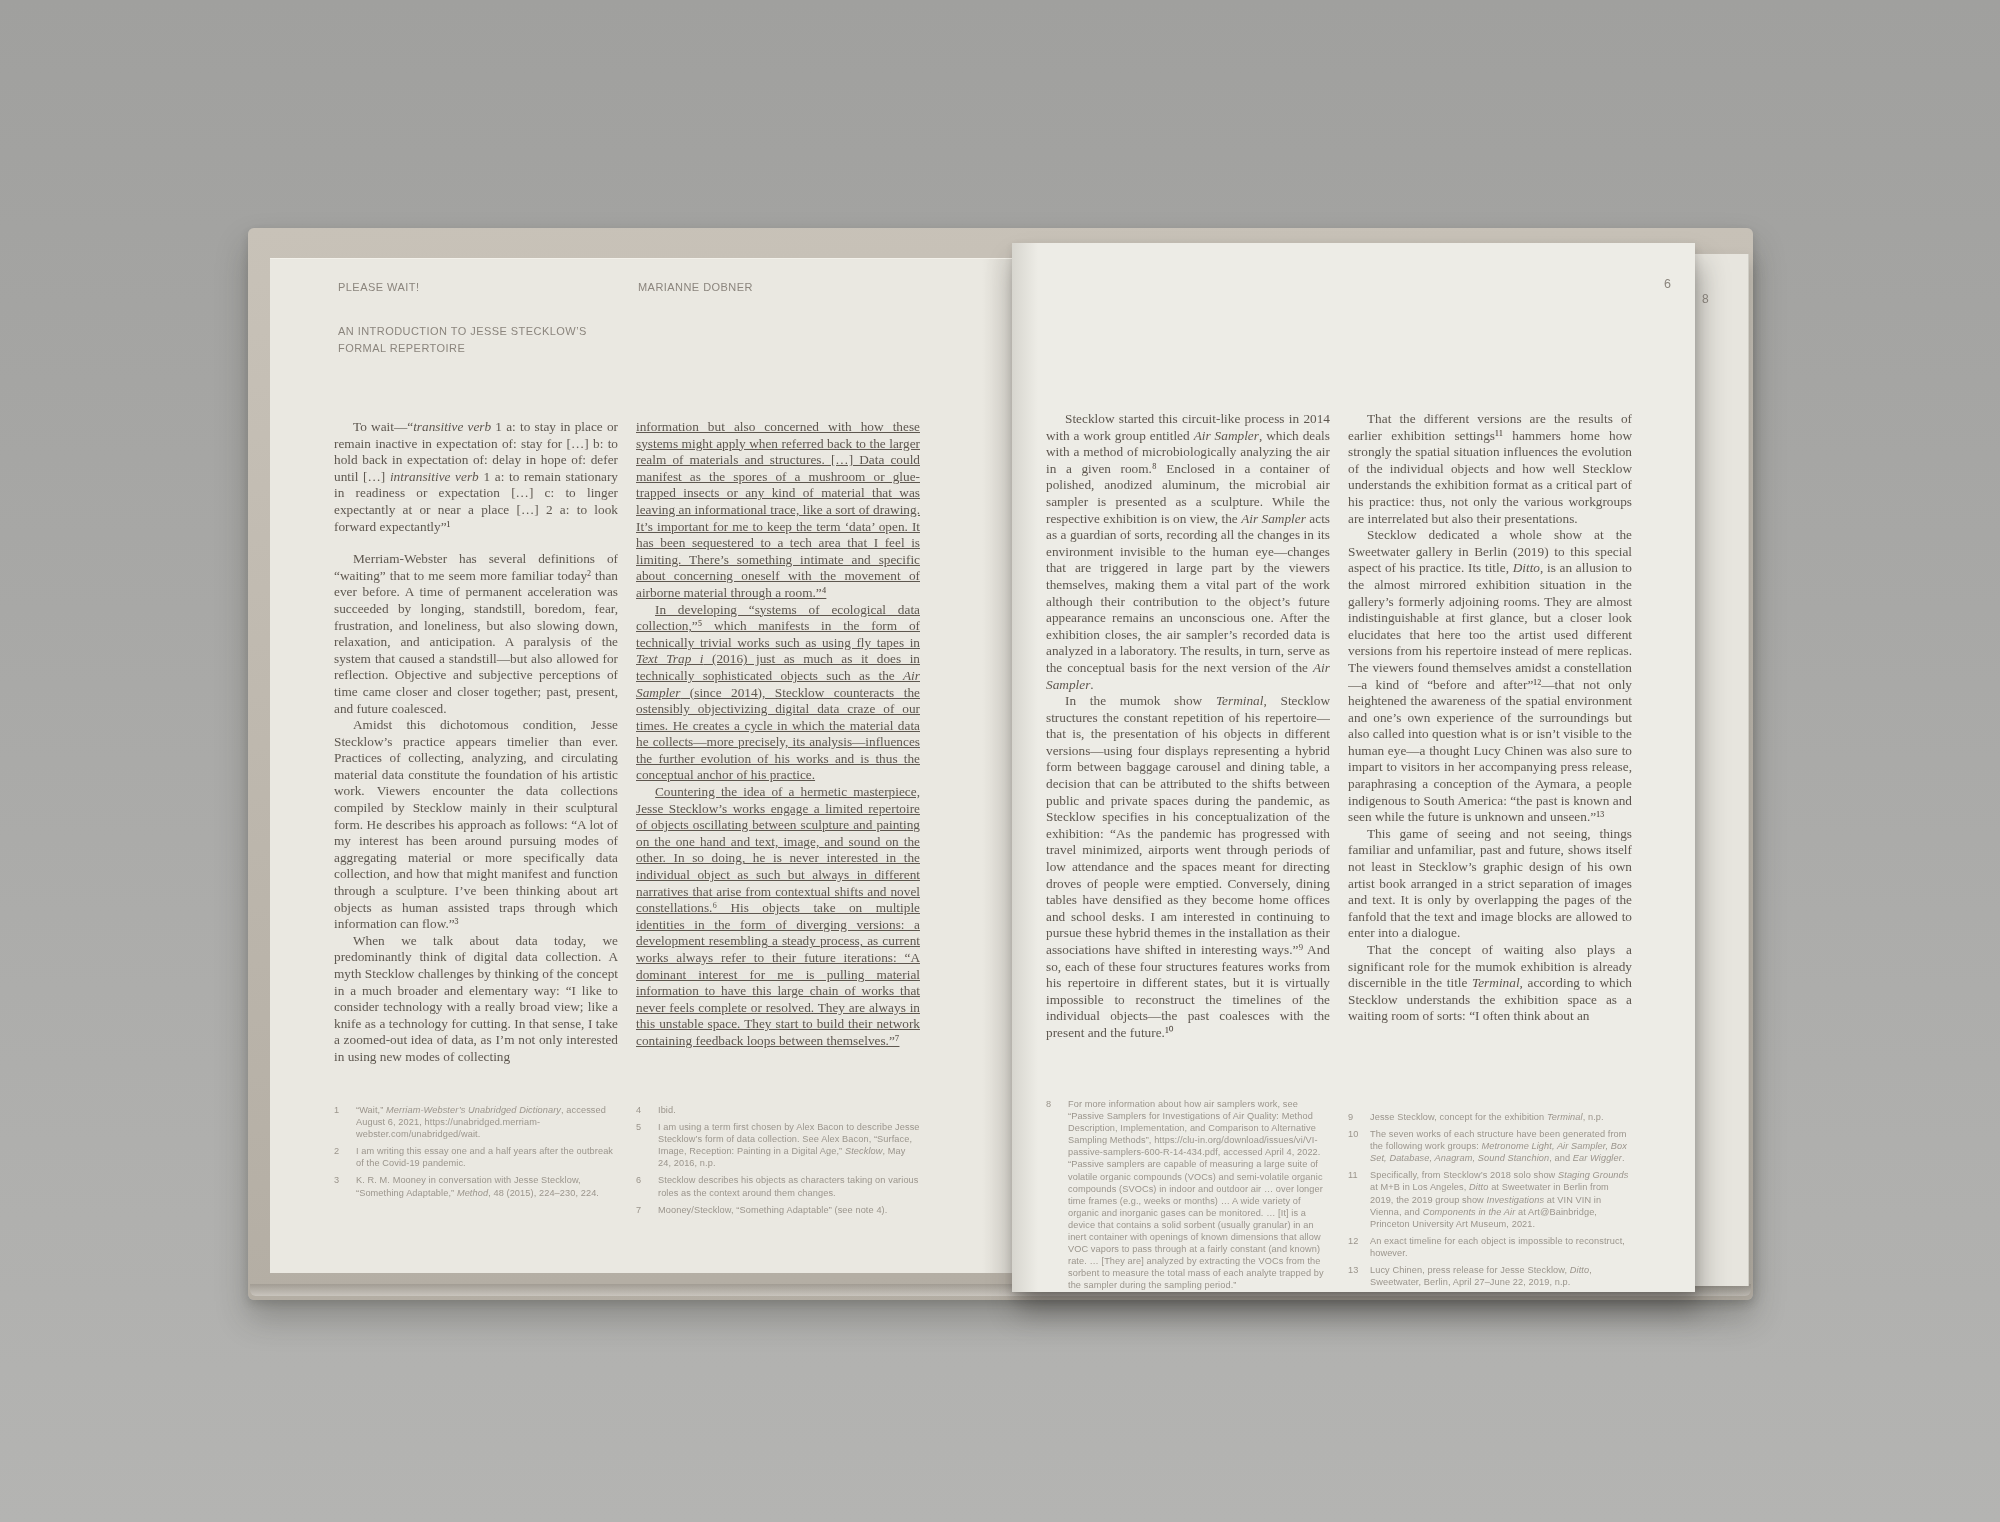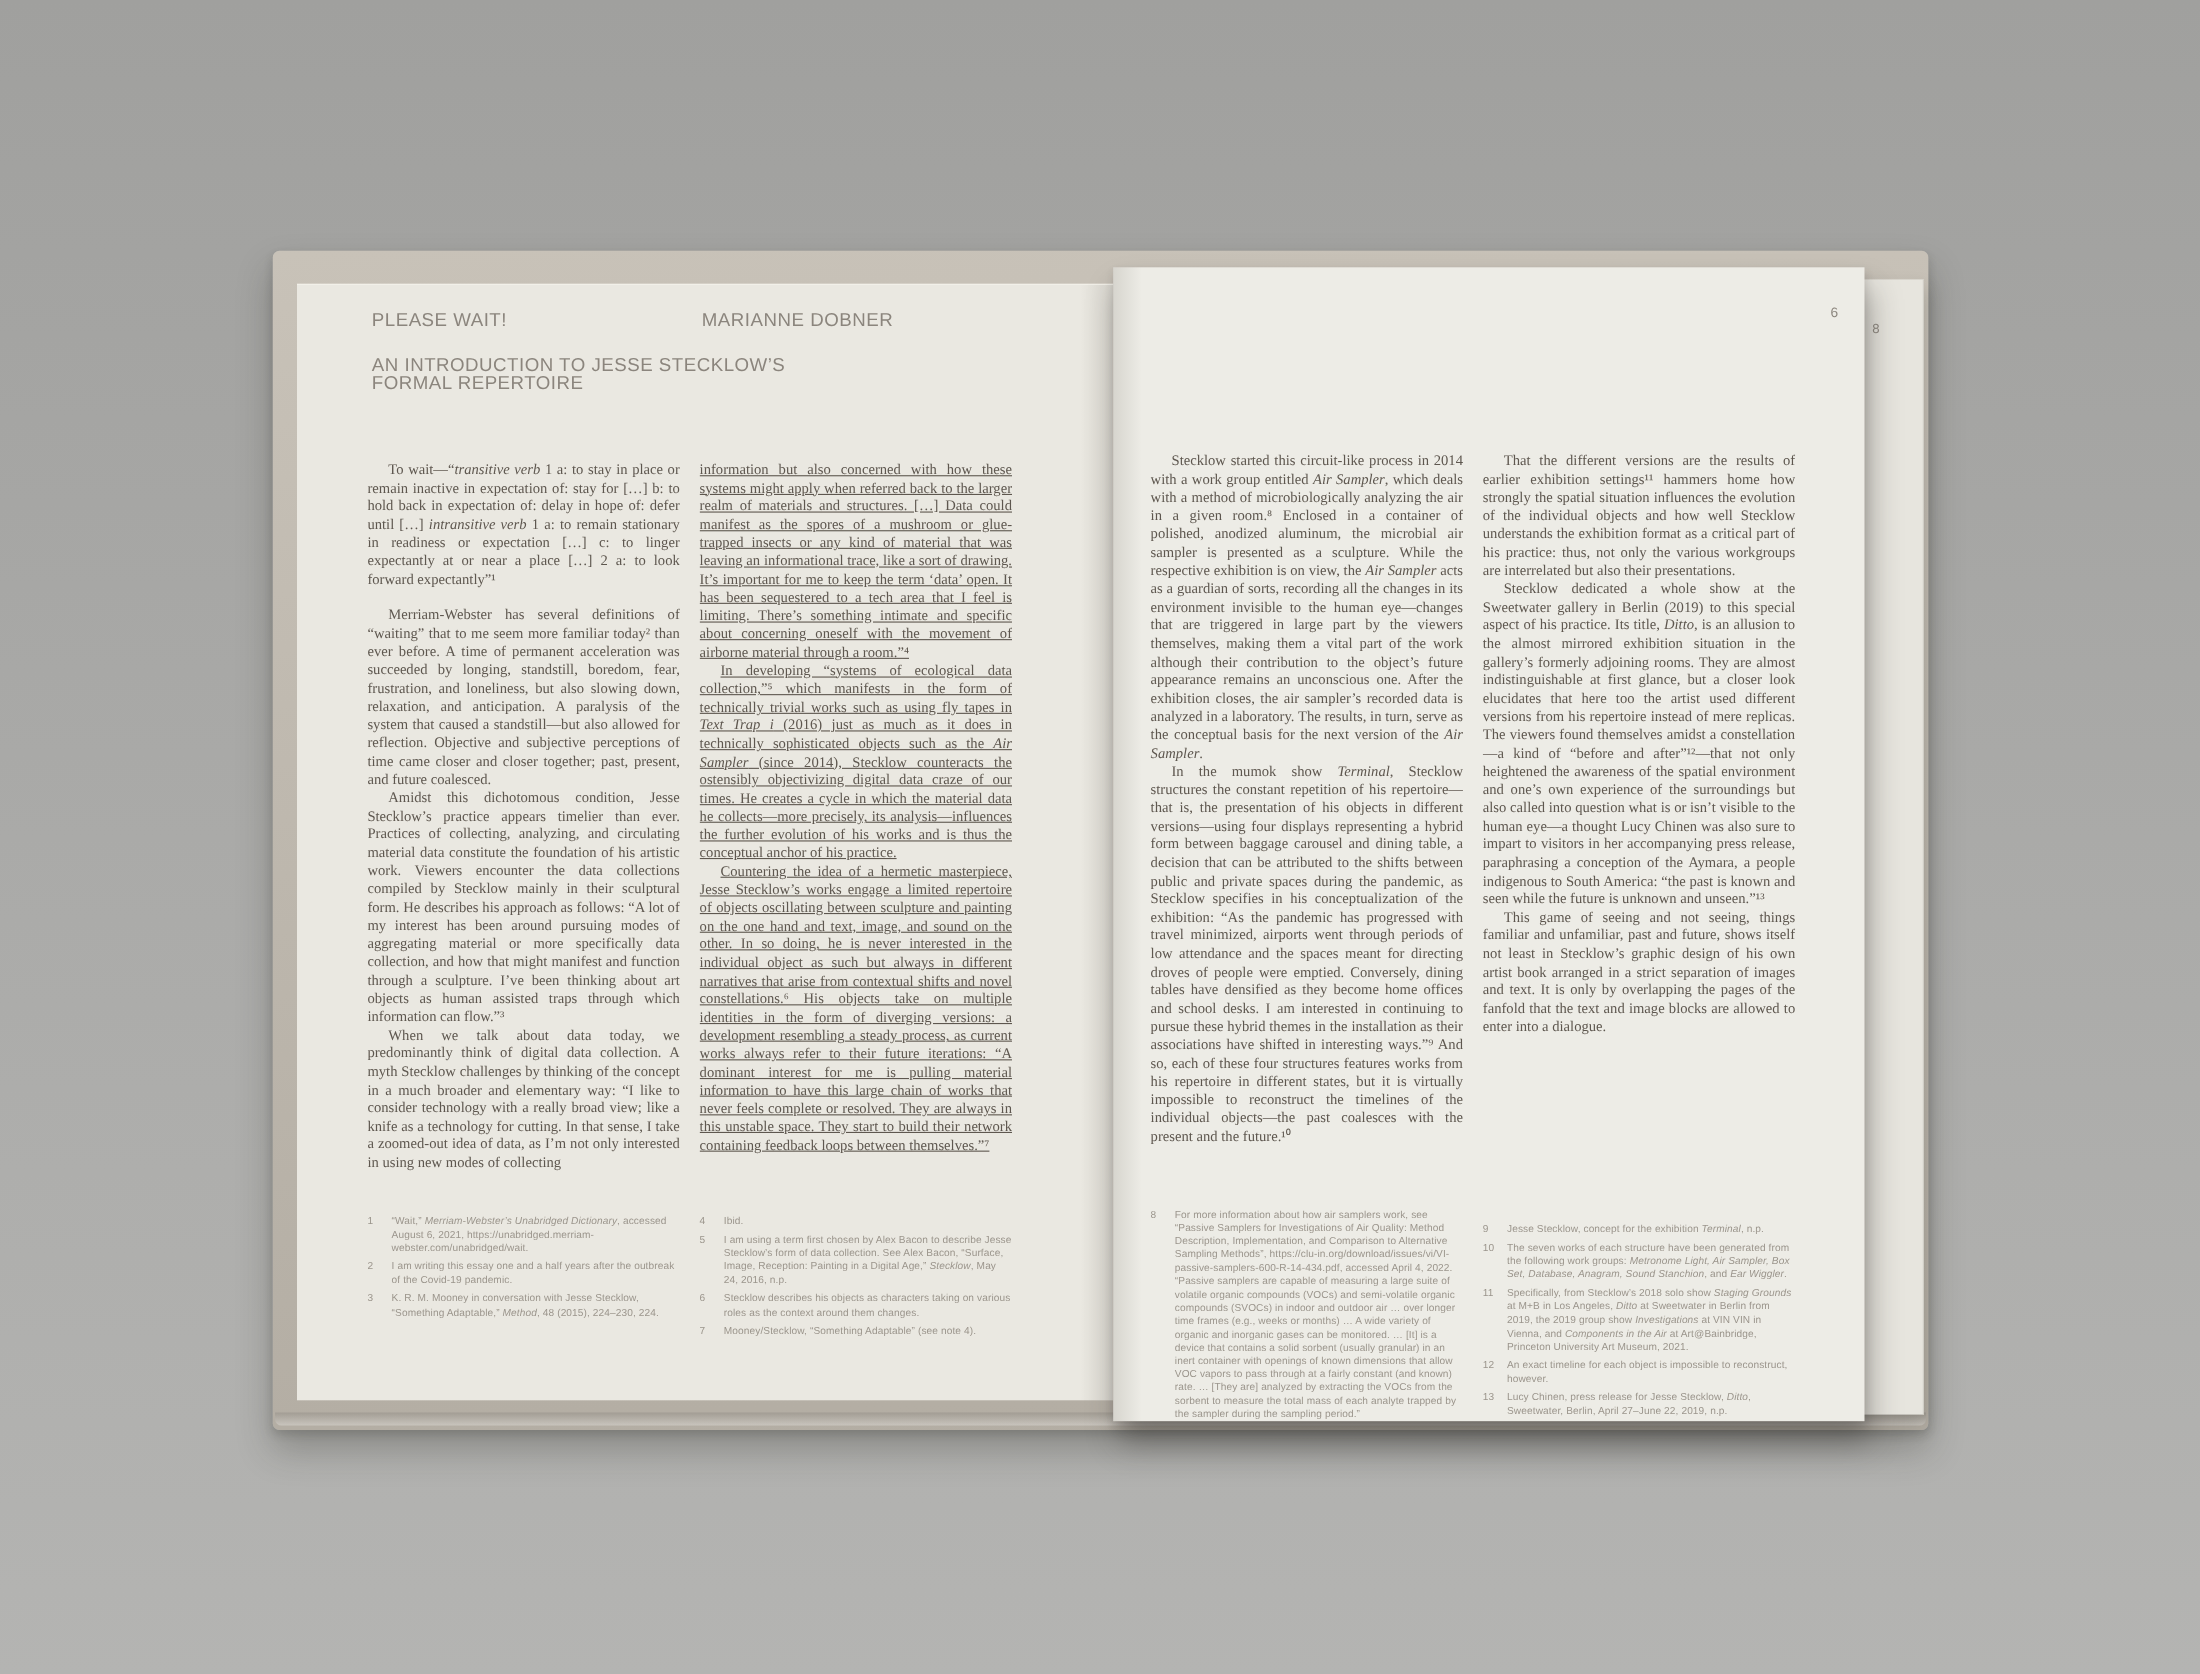--- a/index.html
+++ b/index.html
@@ -33,21 +33,21 @@
     box-shadow:2px 10px 16px rgba(50,48,44,.22);
   }
   .page-right{
     left:764px;top:15px;width:683px;height:1049px;background:#edece6;
     box-shadow:5px 20px 26px rgba(48,46,41,.38),1px 4px 8px rgba(48,46,41,.16);
   }
   .page-right::before{
     content:"";position:absolute;left:0;top:0;width:26px;height:100%;
     background:linear-gradient(90deg,rgba(99,93,82,.16),rgba(99,93,82,0));
   }
-  .caption{font-size:17px;letter-spacing:.45px;color:#8b857d;}
+  .caption{font-size:11px;letter-spacing:.45px;color:#8b857d;}
   .header-title{position:absolute;left:68px;top:22px;}
   .header-author{position:absolute;left:368px;top:22px;}
   .subtitle{position:absolute;left:68px;top:64px;line-height:17px;}
   .page-num{position:absolute;right:24px;top:34px;font-size:12.5px;color:#8b857d;}
   .back-page-num{position:absolute;left:682px;top:38px;font-size:12px;color:#918b83;}
   .col{
     position:absolute;top:160px;width:284px;height:682px;overflow:hidden;
     font-family:"Liberation Serif","DejaVu Serif",serif;
     font-size:13.3px;line-height:16.6px;color:#5e574f;text-align:justify;
   }
@@ -133,20 +133,21 @@
   <div class="page page-right">
     <div class="page-num">6</div>
     <div class="col col-r1">
         <p class="para indent">Stecklow started this circuit-like process in 2014 with a work group entitled <i>Air Sampler</i>, which deals with a method of microbiologically analyzing the air in a given room.⁸ Enclosed in a container of polished, anodized aluminum, the microbial air sampler is presented as a sculpture. While the respective exhibition is on view, the <i>Air Sampler</i> acts as a guardian of sorts, recording all the changes in its environment invisible to the human eye—changes that are triggered in large part by the viewers themselves, making them a vital part of the work although their contribution to the object’s future appearance remains an unconscious one. After the exhibition closes, the air sampler’s recorded data is analyzed in a laboratory. The results, in turn, serve as the conceptual basis for the next version of the <i>Air Sampler</i>.</p>
         <p class="para indent">In the mumok show <i>Terminal</i>, Stecklow structures the constant repetition of his repertoire—that is, the presentation of his objects in different versions—using four displays representing a hybrid form between baggage carousel and dining table, a decision that can be attributed to the shifts between public and private spaces during the pandemic, as Stecklow specifies in his conceptualization of the exhibition: “As the pandemic has progressed with travel minimized, airports went through periods of low attendance and the spaces meant for directing droves of people were emptied. Conversely, dining tables have densified as they become home offices and school desks. I am interested in continuing to pursue these hybrid themes in the installation as their associations have shifted in interesting ways.”⁹ And so, each of these four structures features works from his repertoire in different states, but it is virtually impossible to reconstruct the timelines of the individual objects—the past coalesces with the present and the future.¹⁰</p>
       </div>
     <div class="col col-r2">
         <p class="para indent">That the different versions are the results of earlier exhibition settings¹¹ hammers home how strongly the spatial situation influences the evolution of the individual objects and how well Stecklow understands the exhibition format as a critical part of his practice: thus, not only the various workgroups are interrelated but also their presentations.</p>
         <p class="para indent">Stecklow dedicated a whole show at the Sweetwater gallery in Berlin (2019) to this special aspect of his practice. Its title, <i>Ditto</i>, is an allusion to the almost mirrored exhibition situation in the gallery’s formerly adjoining rooms. They are almost indistinguishable at first glance, but a closer look elucidates that here too the artist used different versions from his repertoire instead of mere replicas. The viewers found themselves amidst a constellation—a kind of “before and after”¹²—that not only heightened the awareness of the spatial environment and one’s own experience of the surroundings but also called into question what is or isn’t visible to the human eye—a thought Lucy Chinen was also sure to impart to visitors in her accompanying press release, paraphrasing a conception of the Aymara, a people indigenous to South America: “the past is known and seen while the future is unknown and unseen.”¹³</p>
         <p class="para indent">This game of seeing and not seeing, things familiar and unfamiliar, past and future, shows itself not least in Stecklow’s graphic design of his own artist book arranged in a strict separation of images and text. It is only by overlapping the pages of the fanfold that the text and image blocks are allowed to enter into a dialogue.</p>
+        <p class="para indent">That the concept of waiting also plays a significant role for the mumok exhibition is already discernible in the title <i>Terminal</i>, according to which Stecklow understands the exhibition space as a waiting room of sorts: “I often think about an</p>
       </div>
     <div class="notes notes-r1">
         <div class="fn">
           <span class="fn-num">8</span>
           <span class="fn-text">For more information about how air samplers work, see “Passive Samplers for Investigations of Air Quality: Method Description, Implementation, and Comparison to Alternative Sampling Methods”, https://clu-in.org/download/issues/vi/VI-passive-samplers-600-R-14-434.pdf, accessed April 4, 2022. “Passive samplers are capable of measuring a large suite of volatile organic compounds (VOCs) and semi-volatile organic compounds (SVOCs) in indoor and outdoor air … over longer time frames (e.g., weeks or months) … A wide variety of organic and inorganic gases can be monitored. … [It] is a device that contains a solid sorbent (usually granular) in an inert container with openings of known dimensions that allow VOC vapors to pass through at a fairly constant (and known) rate. … [They are] analyzed by extracting the VOCs from the sorbent to measure the total mass of each analyte trapped by the sampler during the sampling period.”</span>
         </div>
       </div>
     <div class="notes notes-r2">
         <div class="fn">
           <span class="fn-num">9</span>

